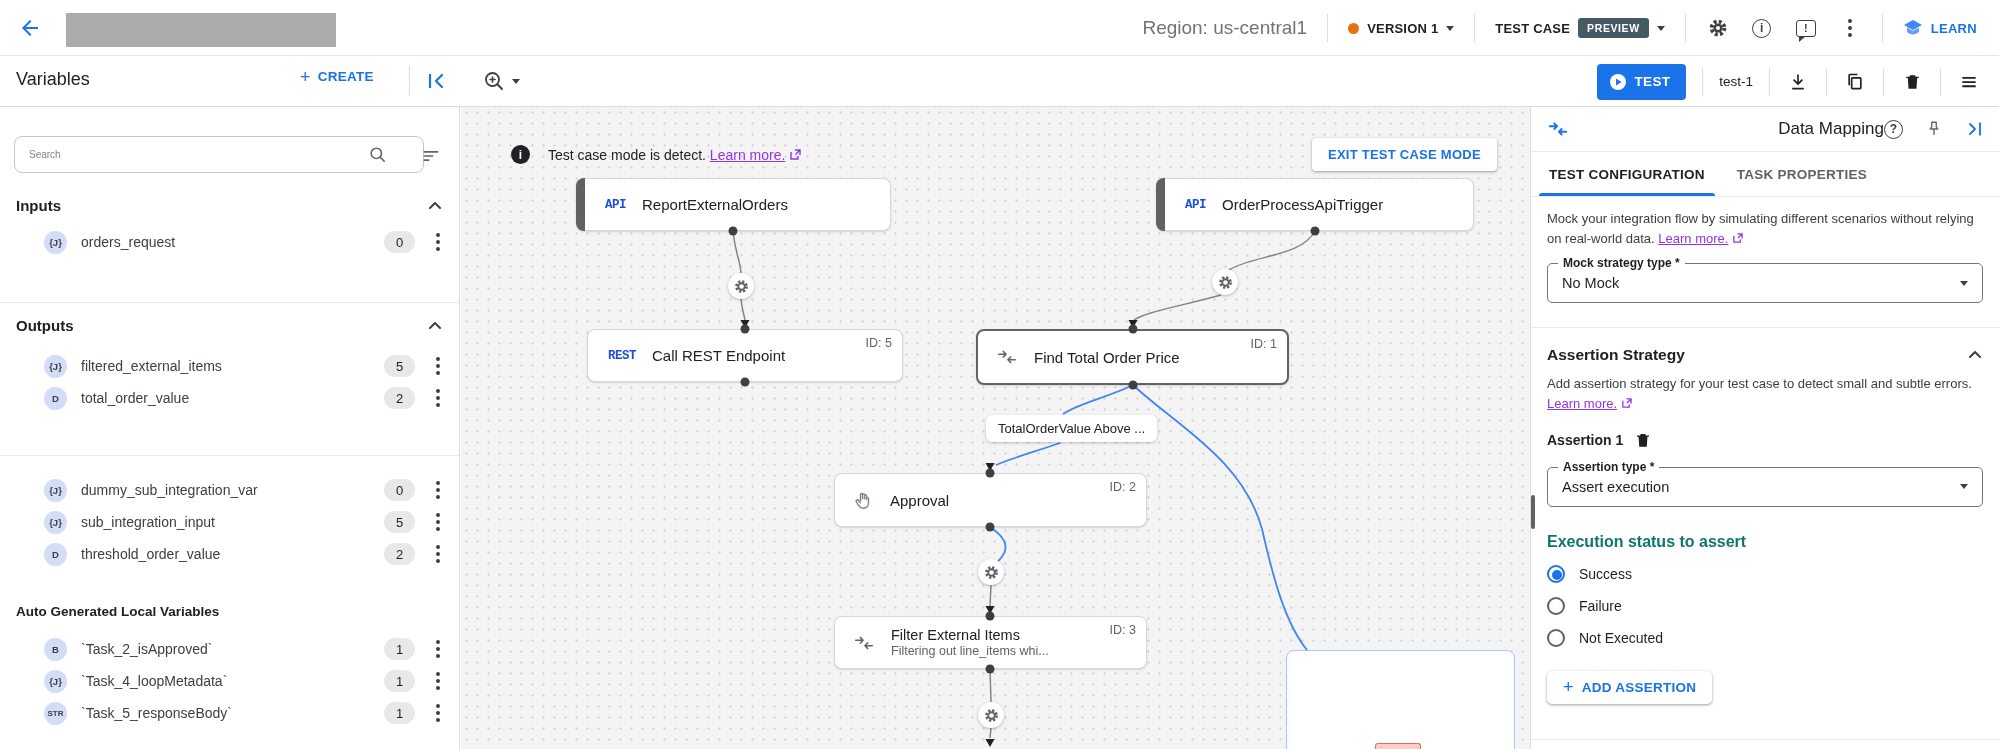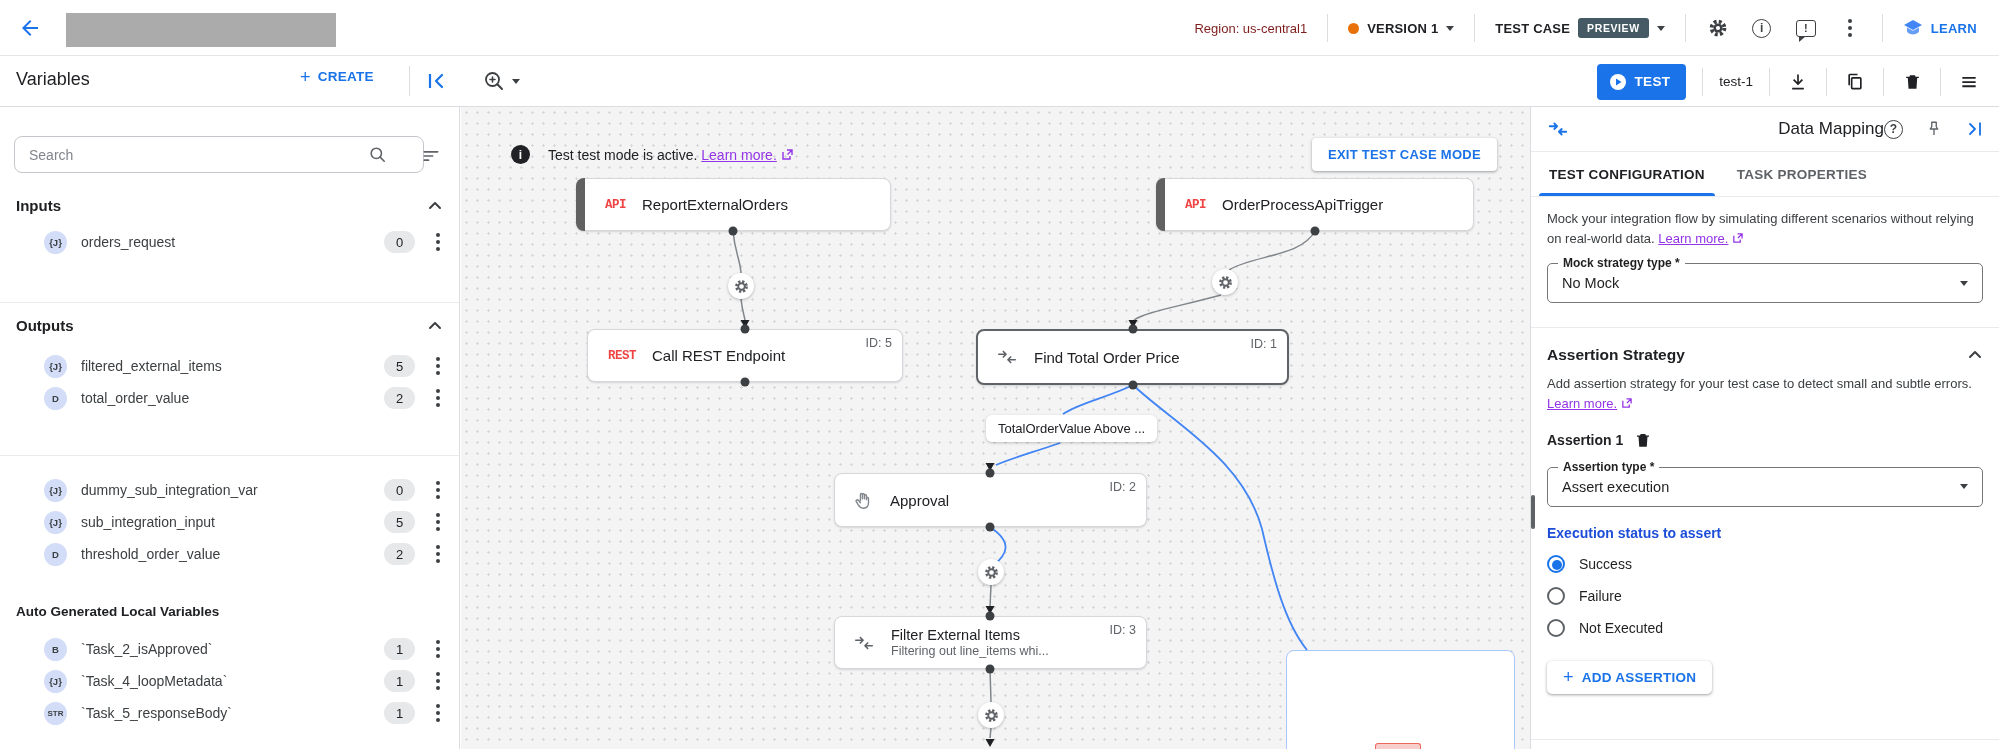--- a/index.html
+++ b/index.html
@@ -6,21 +6,21 @@
   *{box-sizing:border-box;}
   .app{position:relative;width:1999px;height:749px;overflow:hidden;background:#fff;
        font-family:"Liberation Sans",sans-serif;color:#202124;}
 
   
   .header{position:absolute;left:0;top:0;width:1999px;height:56px;background:#fff;
           border-bottom:1px solid #e3e5e8;}
   .back-btn{position:absolute;left:18px;top:16px;width:24px;height:24px;cursor:pointer;}
   .redacted{position:absolute;left:66px;top:13px;width:270px;height:34px;background:#ababab;}
   .header-right{position:absolute;right:22px;top:0;height:56px;display:flex;align-items:center;gap:20px;}
-  .hr-text{font-size:13px;color:#7f1d1d;margin-left:40px;}
+  .hr-text{font-size:19px;color:#737373;margin-left:40px;}
   .vdiv{width:1px;height:28px;background:#dadce0;}
   .ver-group,.tc-group,.learn-group{display:flex;align-items:center;gap:8px;cursor:pointer;}
   .ver-dot{width:11px;height:11px;border-radius:50%;background:#e8710a;}
   .bold13{font-size:13px;font-weight:700;color:#202124;letter-spacing:.2px;}
   .preview-badge{background:#455a64;color:#fff;font-size:10.5px;font-weight:700;letter-spacing:.6px;
                  padding:4px 9px;border-radius:3px;}
   .caret{width:0;height:0;border-left:4.5px solid transparent;border-right:4.5px solid transparent;
          border-top:5px solid #3c4043;display:inline-block;}
   .hicon{width:24px;height:24px;display:flex;align-items:center;justify-content:center;cursor:pointer;}
   .circle-glyph{width:19px;height:19px;border:1.8px solid #3c4043;border-radius:50%;display:flex;
@@ -47,21 +47,21 @@
   .test-btn{display:flex;align-items:center;gap:8px;background:#1a73e8;color:#fff;font-size:13.5px;
             font-weight:700;letter-spacing:.3px;padding:9px 16px 9px 12px;border-radius:4px;cursor:pointer;}
   .tname{font-size:13.5px;color:#202124;}
   .tbicon{width:24px;height:24px;display:flex;align-items:center;justify-content:center;cursor:pointer;}
 
   
   .left-panel{position:absolute;left:0;top:107px;width:460px;height:642px;background:#fff;
               border-right:1px solid #dadce0;overflow:hidden;}
   .search-wrap{position:relative;margin:29px 14px 0 14px;height:37px;}
   .search-input{width:410px;height:37px;border:1px solid #c4c7cb;border-radius:8px;padding:0 40px 0 14px;
-                font-size:14px;color:#202124;outline:none;font-family:"Liberation Sans",sans-serif;}
+                font-size:10px;color:#202124;outline:none;font-family:"Liberation Sans",sans-serif;}
   .search-input::placeholder{color:#80868b;}
   .search-icon{position:absolute;right:58px;top:9px;}
   .sort-icon{position:absolute;right:4px;top:10px;cursor:pointer;}
   .sec-head{display:flex;align-items:center;margin:0 16px;}
   .sec-title{font-size:15px;font-weight:700;color:#202124;flex:1;}
   .sec-title.small{font-size:13.5px;}
   .chev-up{cursor:pointer;}
   .vrow{display:flex;align-items:center;height:32px;padding-left:44px;padding-right:12px;}
   .vicon{width:23px;height:23px;border-radius:50%;background:#d3ddf8;color:#3c4043;font-size:9.5px;
          font-weight:700;display:flex;align-items:center;justify-content:center;flex:none;}
@@ -81,21 +81,21 @@
   .plink{color:#9334e6;text-decoration:underline;cursor:pointer;}
   .exit-btn{position:absolute;left:851px;top:31px;height:33px;background:#fff;border-radius:4px;color:#1a73e8;
             font-size:13px;font-weight:700;letter-spacing:.25px;display:flex;align-items:center;padding:0 16px;
             box-shadow:0 1px 2px rgba(60,64,67,.3),0 1px 3px 1px rgba(60,64,67,.15);cursor:pointer;z-index:4;}
   .node{position:absolute;height:53px;background:#fff;border:1px solid #d5d7da;border-radius:8px;
         display:flex;align-items:center;box-shadow:0 1px 2px rgba(60,64,67,.18);z-index:1;cursor:pointer;}
   .node.selected{border:2px solid #5f6368;height:56px;}
   .node .accent{position:absolute;left:-1px;top:-1px;bottom:-1px;width:9px;background:#616161;
                 border-radius:8px 0 0 8px;}
   .nglyph{font-family:"Liberation Mono","DejaVu Sans Mono",monospace;font-weight:700;font-size:12.5px;
-          color:#ef4444;margin:0 16px 0 20px;letter-spacing:-.5px;}
+          color:#1d4ed8;margin:0 16px 0 20px;letter-spacing:-.5px;}
   .trigger .nglyph{margin-left:28px;}
   .ntitle{font-size:15px;color:#202124;font-weight:500;}
   .nid{position:absolute;top:6px;right:10px;font-size:12.5px;color:#5f6368;font-weight:400;}
   .nicon{margin:0 16px 0 18px;display:flex;}
   .ntext{display:flex;flex-direction:column;line-height:1.25;}
   .nsub{font-size:12.5px;color:#5f6368;}
   .chip{position:absolute;left:525px;top:308px;background:#fff;border-radius:6px;padding:6px 12px;
         font-size:13px;color:#202124;font-weight:500;box-shadow:0 1px 3px rgba(60,64,67,.3);z-index:3;}
   .gear{position:absolute;width:26px;height:26px;border-radius:50%;background:#fff;z-index:3;
         box-shadow:0 1px 3px rgba(60,64,67,.35);display:flex;align-items:center;justify-content:center;cursor:pointer;}
@@ -123,21 +123,21 @@
   .mselect{position:relative;margin-top:14px;height:40px;border:1px solid #747775;border-radius:5px;
            display:flex;align-items:center;padding:0 14px;cursor:pointer;}
   .mlabel{position:absolute;top:-8px;left:10px;background:#fff;padding:0 5px;font-size:12px;font-weight:700;
           color:#1f1f1f;}
   .mvalue{font-size:14.5px;color:#1f1f1f;flex:1;}
   .sec-div{height:1px;background:#e8eaed;margin:24px -16px 0 -16px;}
   .as-head{display:flex;align-items:center;margin-top:18px;}
   .as-title{font-size:15.5px;font-weight:700;color:#202124;flex:1;}
   .a1-row{display:flex;align-items:center;gap:11px;margin-top:16px;}
   .a1-title{font-size:14px;font-weight:700;color:#202124;}
-  .statline{font-size:14px;font-weight:700;color:#1d4ed8;margin-top:18px;}
+  .statline{font-size:16px;font-weight:700;color:#0f766e;margin-top:26px;}
   .radio-row{display:flex;align-items:center;gap:14px;margin-top:14px;cursor:pointer;}
   .radio{width:18px;height:18px;border:2px solid #5f6368;border-radius:50%;position:relative;flex:none;}
   .radio.selected{border-color:#1a73e8;}
   .radio.selected:after{content:"";position:absolute;left:3px;top:3px;width:10px;height:10px;border-radius:50%;
         background:#1a73e8;}
   .rlabel{font-size:14px;color:#1f1f1f;}
   .add-btn{display:inline-flex;align-items:center;gap:8px;margin-top:24px;background:#fff;border-radius:5px;
            padding:9px 16px;color:#1a73e8;font-size:13.5px;font-weight:700;letter-spacing:.25px;
            box-shadow:0 1px 2px rgba(60,64,67,.3),0 1px 3px 1px rgba(60,64,67,.15);cursor:pointer;}
   .bottom-div{position:absolute;left:0;right:0;top:632px;height:1px;background:#e8eaed;}
@@ -356,21 +356,21 @@
       <span class="vdots">
           <span class="dots3"></span>
         </span>
     </div>
   </div>
 
   <div class="canvas">
 
     <span class="banner-icon">i</span>
     <span class="banner-text">
-      <span>Test test mode is active.</span>
+      <span>Test case mode is detect.</span>
       <span class="plink">Learn more.</span>
       <svg width="12" height="12" viewBox="0 0 12 12" style="vertical-align:-1px">
         <path d="M2 3v7h7V7" fill="none" stroke="#9334e6" stroke-width="1.4"></path>
         <path d="M6 1h5v5M11 1 6.5 5.5" fill="none" stroke="#9334e6" stroke-width="1.4"></path>
       </svg>
     </span>
     <span class="exit-btn">EXIT TEST CASE MODE</span>
 
     <div class="node trigger" style="left:115px;top:71px;width:315px;">
       <span class="accent"></span>

